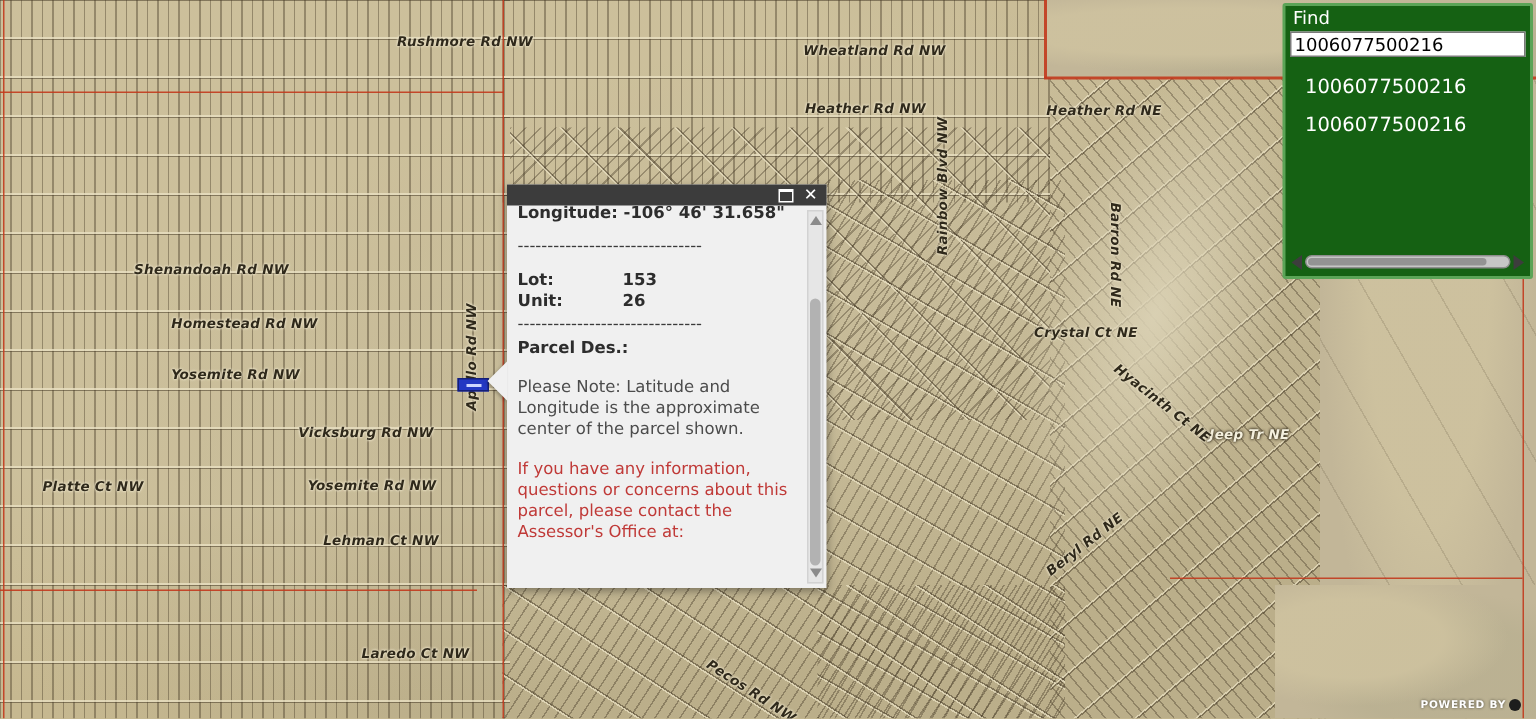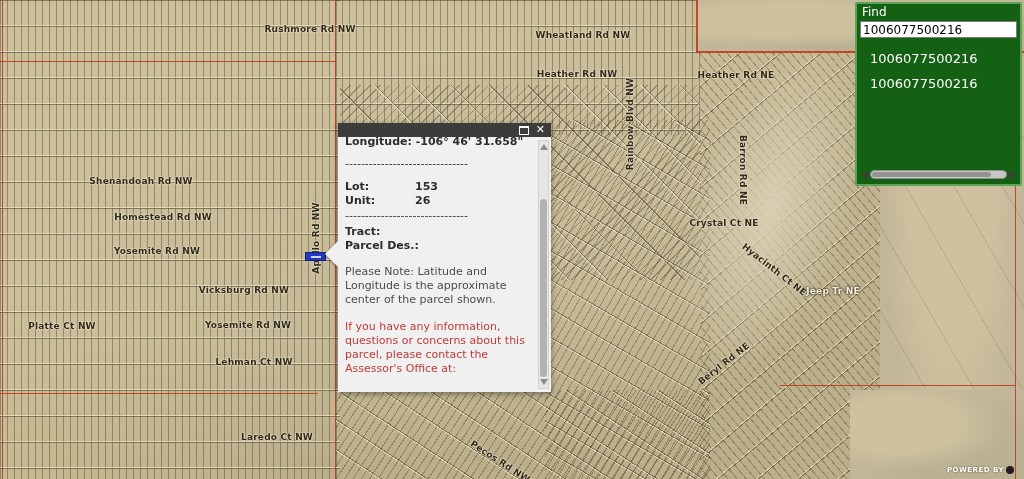--- a/index.html
+++ b/index.html
@@ -3,21 +3,21 @@
 <meta charset="utf-8">
 <style>
   html,body{margin:0;padding:0;}
   body{width:1024px;height:479px;overflow:hidden;position:relative;
        font-family:"DejaVu Sans",sans-serif;background:#c6b890;}
 
   
   #map{position:absolute;inset:0;background:
        radial-gradient(ellipse at 20% 30%, rgba(210,199,166,.5) 0 40%, transparent 70%),
        radial-gradient(ellipse at 75% 80%, rgba(176,165,132,.5) 0 45%, transparent 70%),
-       #c6b890;}
+       #c6b890; font-style: italic;}
   .patch{position:absolute;}
   .lots-v{background:
     repeating-linear-gradient(180deg, rgba(72,60,40,.55) 0 1px, transparent 1px 25px, rgba(233,224,194,.8) 25px 26px),
     repeating-linear-gradient(90deg, rgba(72,60,40,.42) 0 1px, transparent 1px 7px);}
   .lots-d45{background:
     repeating-linear-gradient(45deg, rgba(72,60,40,.5) 0 1px, transparent 1px 26px, rgba(233,224,194,.7) 26px 27px),
     repeating-linear-gradient(135deg, rgba(72,60,40,.38) 0 1px, transparent 1px 7px);}
   .lots-d30{background:
     repeating-linear-gradient(30deg, rgba(72,60,40,.5) 0 1px, transparent 1px 24px, rgba(233,224,194,.7) 24px 25px),
     repeating-linear-gradient(120deg, rgba(72,60,40,.38) 0 1px, transparent 1px 7px);}
@@ -164,21 +164,20 @@
   </div>
   <div id="popup-body">
     <div id="popup-content">
       <div class="pline">Longitude: -106° 46' 31.658"</div>
       <div class="divider">-------------------------------</div>
       <div id="popup-rows">
           <div class="prow"><span class="pl fixed">Lot:</span><span class="pv">153</span></div>
           <div class="prow"><span class="pl fixed">Unit:</span><span class="pv">26</span></div>
         </div>
       <div class="divider2">-------------------------------</div>
-      <div class="pline">Tract:</div>
       <div class="pline">Parcel Des.:</div>
       <div class="note">Please Note: Latitude and Longitude is the approximate center of the parcel shown.</div>
       <div class="contact">
         <span>If you have any information, questions or concerns about this parcel, please contact the Assessor's Office at: </span>
       </div>
     </div>
   </div>
   <div id="popup-scrollbar">
     <div id="sb-up" class="sb-arrow"></div>
     <div id="sb-thumb"></div>

